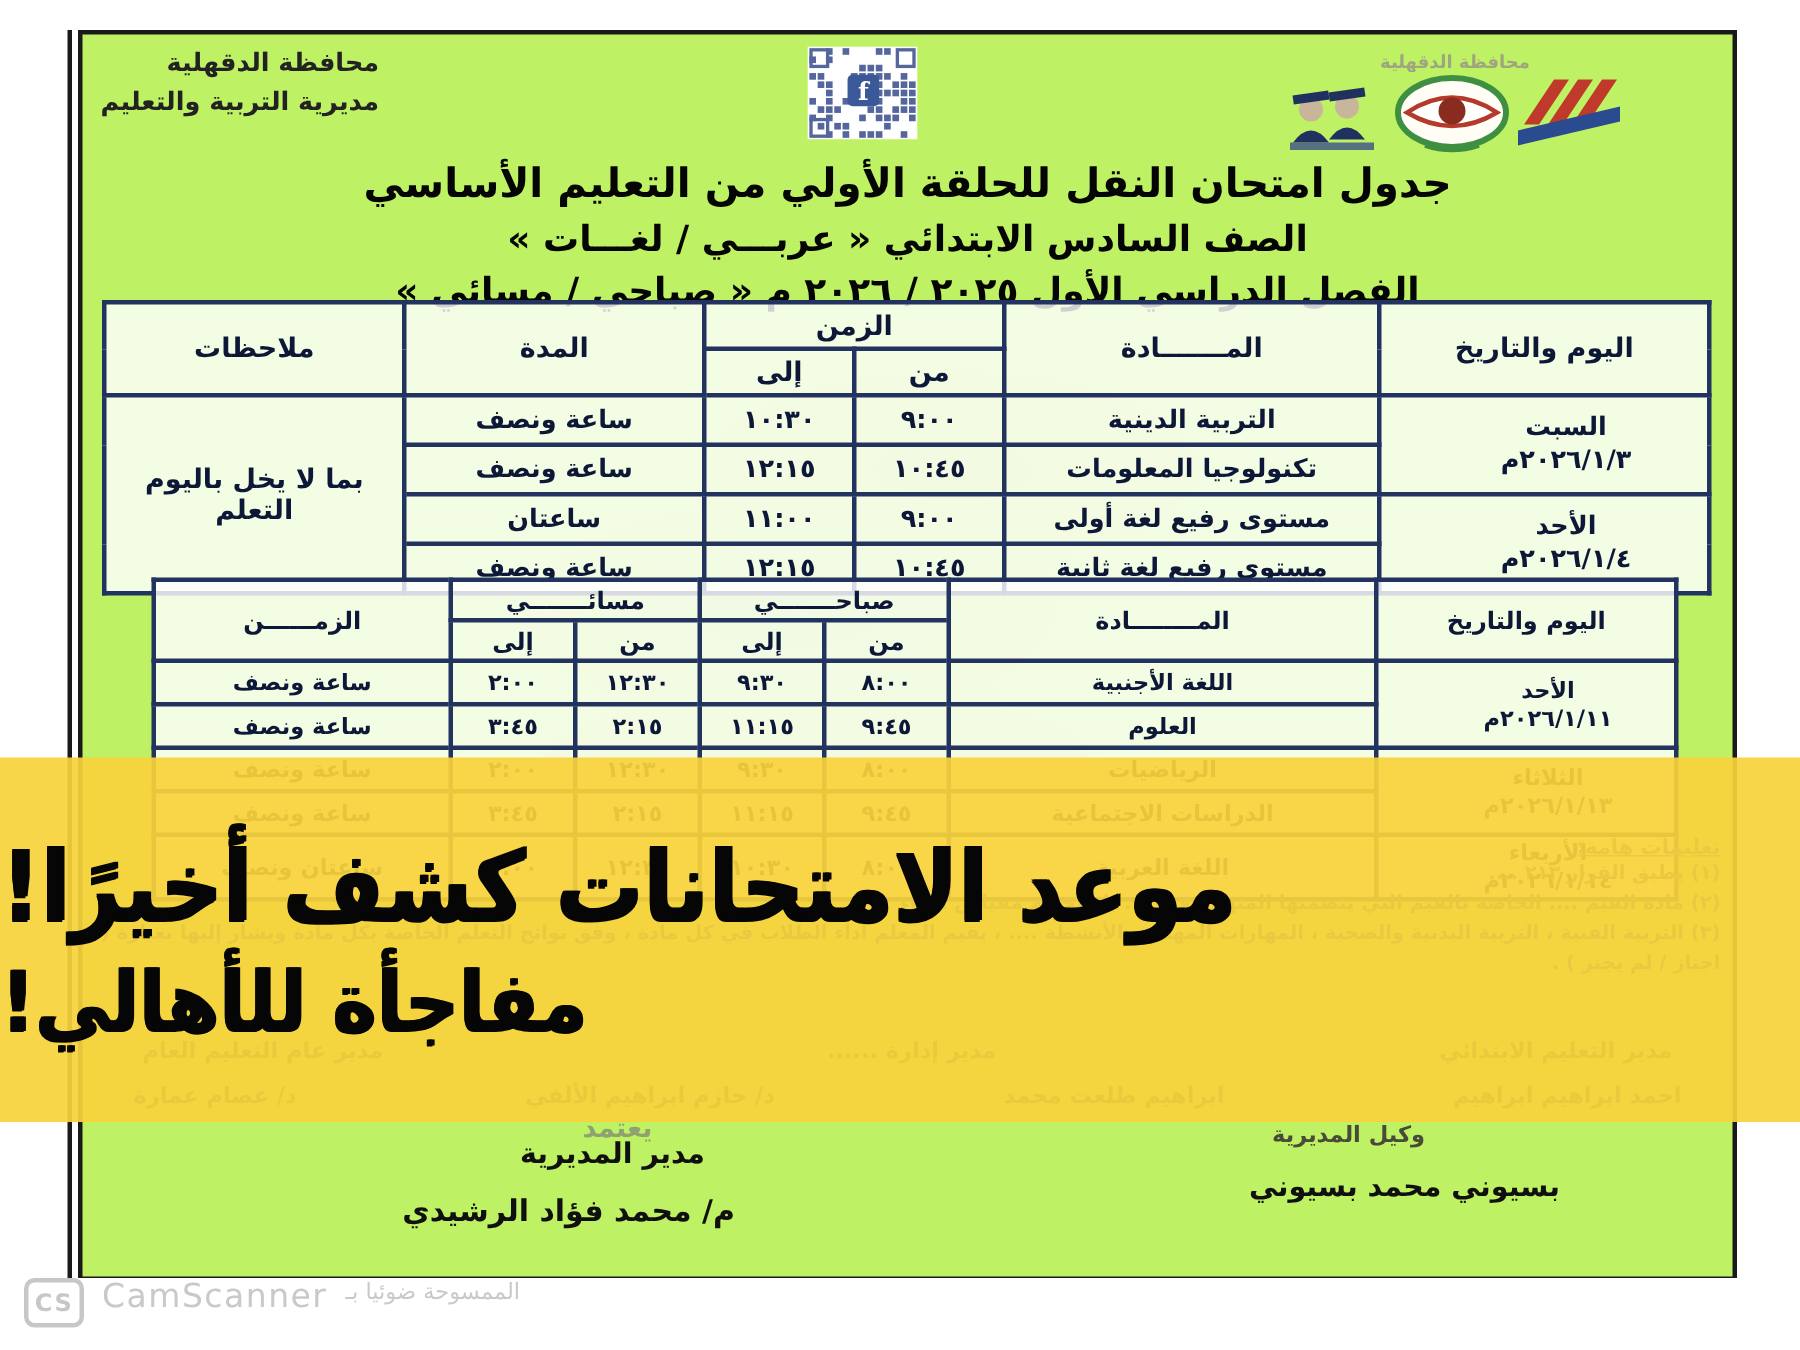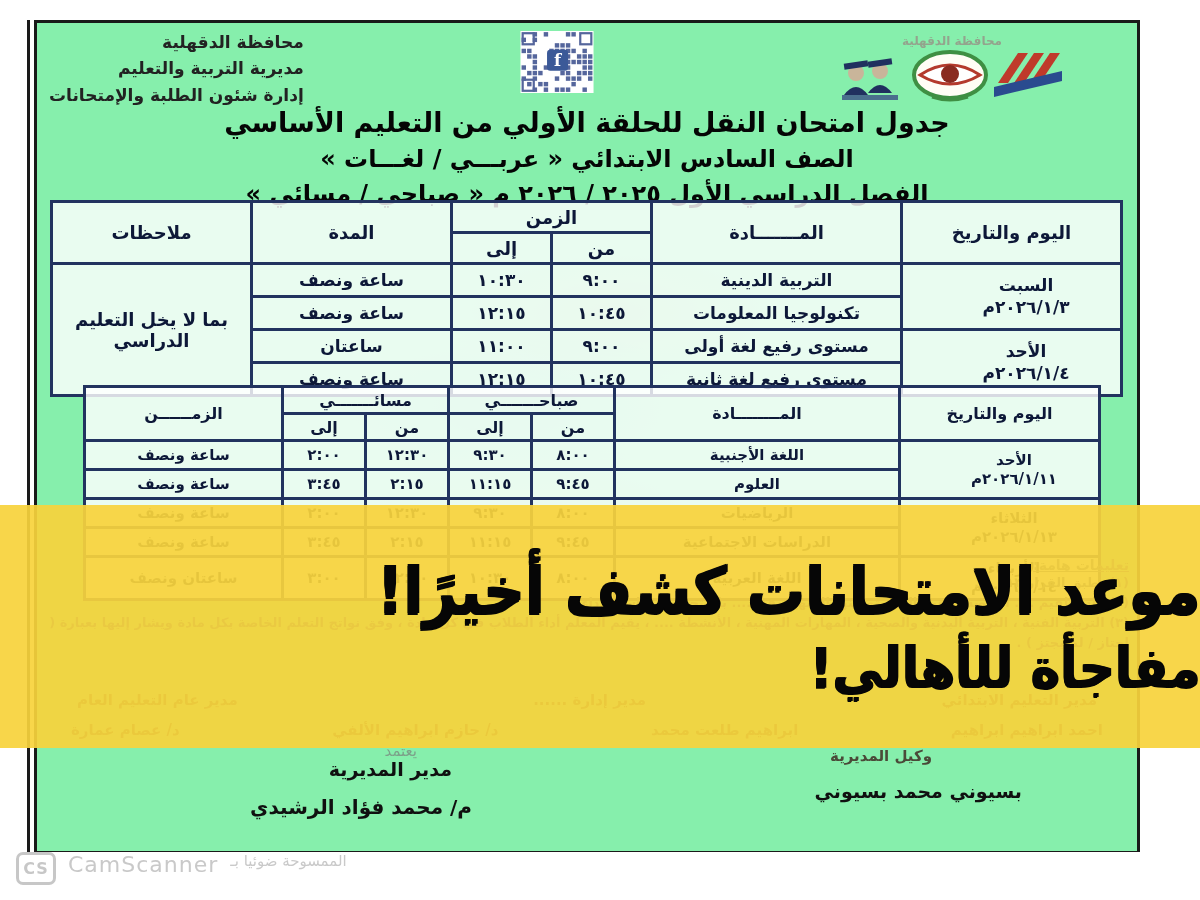--- a/index.html
+++ b/index.html
@@ -1,22 +1,22 @@
 <!DOCTYPE html>
 <html lang="ar"><head>
 <meta charset="utf-8">
 <style>
   html,body{margin:0;padding:0;}
   body{
     width:1200px;height:900px;position:relative;overflow:hidden;
     background:#ffffff;font-family:"DejaVu Sans",sans-serif;color:#111;
   }
   .doc{
-    position:absolute;left:34px;top:20px;width:1100px;height:828px;
-    background:#86efac;border:3px solid #1a1a1a;direction:rtl;
+    position:absolute;left:52px;top:20px;width:1100px;height:828px;
+    background:#bef264;border:3px solid #1a1a1a;direction:rtl;
   }
   .doc::after{content:"";position:absolute;top:-3px;bottom:-3px;left:-10px;width:3px;background:#1a1a1a;}
   
   .org-box{position:absolute;top:6px;left:12px;text-align:right;direction:rtl;right:auto;}
   .org-box div{font-size:17px;font-weight:bold;color:#222;line-height:1.55;}
   .logo{position:absolute;right:auto;left:785px;top:8px;width:260px;height:78px;}
   .qr{position:absolute;left:460px;top:8px;width:120px;height:62px;}
   
   .titles{position:absolute;top:84px;left:0;right:0;text-align:center;color:#050505;}
   .t1{font-size:27px;font-weight:bold;letter-spacing:0px;}
@@ -43,30 +43,30 @@
   .g2{top:300px;right:420px;width:420px;height:170px;background:radial-gradient(ellipse,rgba(45,85,165,0.10),transparent 70%);}
   .g3{top:420px;right:380px;width:460px;height:150px;background:radial-gradient(ellipse,rgba(190,60,50,0.08),transparent 70%);}
   
   .instructions{position:absolute;top:534px;right:8px;width:1080px;text-align:right;color:#3b4c7a;}
   .instructions .ititle{font-size:14px;font-weight:bold;text-decoration:underline;color:#44527e;}
   .instructions .item{font-size:13px;font-weight:bold;line-height:1.55;}
   
   .sig-titles{position:absolute;top:668px;right:0;left:0;display:flex;justify-content:space-between;padding:0 40px;font-size:15px;font-weight:bold;color:#4a4a38;}
   .sig-names{position:absolute;top:698px;right:0;left:0;display:flex;justify-content:space-between;padding:0 34px;font-size:15px;font-weight:bold;color:#4a4a38;}
   .sig-deputy{position:absolute;top:724px;right:205px;font-size:15px;font-weight:bold;color:#4a4a38;}
-  .sig-approve{position:absolute;top:719px;right:720px;font-size:15px;font-weight:normal;color:#777;opacity:.65;}
+  .sig-approve{position:absolute;top:719px;right:720px;font-size:18px;font-weight:bold;color:#777;opacity:.65;}
   
   .dir-name{position:absolute;top:733px;right:115px;font-size:19px;font-weight:bold;color:#101010;margin-top:24px;}
   .dir-title{position:absolute;top:735px;right:685px;font-size:19px;font-weight:bold;color:#101010;}
   .eng-name{position:absolute;top:772px;right:665px;font-size:20px;font-weight:bold;color:#101010;}
   
   .banner{
     position:absolute;left:0;top:505px;width:1200px;height:243px;z-index:5;
     background:rgba(247,211,60,0.93);
-    display:flex;flex-direction:column;align-items:flex-start;justify-content:center;
+    display:flex;flex-direction:column;align-items:flex-end;justify-content:center;
     direction:rtl;
   }
   .banner .b1{
     font-size:58px;font-weight:bold;color:#060606;letter-spacing:-1px;
     text-shadow:1.5px 0 0 #060606,0 1px 0 #060606;transform:scaleY(1.12);
   }
   .banner .b2{
     font-size:50px;font-weight:bold;color:#060606;margin-top:14px;letter-spacing:-1px;
     text-shadow:1.5px 0 0 #060606,0 1px 0 #060606;transform:scaleY(1.12);
   }
@@ -83,21 +83,20 @@
   .cs-arabic{font-size:15px;color:#c9c9c9;}
 </style>
 </head>
 <body>
 
 <div class="doc">
 
   <div class="org-box">
     <div>محافظة الدقهلية</div>
     <div>مديرية التربية والتعليم</div>
-    <div>إدارة شئون الطلبة والإمتحانات</div>
   </div>
 
   <div class="logo">
     <svg width="260" height="78" viewBox="0 0 260 78">
       <text x="130" y="14" font-size="12" fill="#979286" text-anchor="middle" font-weight="bold" opacity="0.8">محافظة الدقهلية</text>
 
       <circle cx="34" cy="42" r="8" fill="#c9b59a"></circle>
       <rect x="22" y="31" width="24" height="6" fill="#20305f" transform="rotate(-8 34 34)"></rect>
       <path d="M22 64 Q34 48 46 64 Z" fill="#20305f"></path>
       <circle cx="58" cy="40" r="8" fill="#c9b59a"></circle>
@@ -226,21 +225,21 @@
     </tr>
     <tr>
       <td rowspan="2" class="daycell">
         <span class="d">السبت</span>
         <span class="d">٢٠٢٦/١/٣م</span>
       </td>
       <td class="subj">التربية الدينية</td>
       <td>٩:٠٠</td>
       <td>١٠:٣٠</td>
       <td>ساعة ونصف</td>
-      <td rowspan="4" style="font-size:18px;">بما لا يخل التعليم الدراسي</td>
+      <td rowspan="4" style="font-size:18px;">بما لا يخل باليوم التعلم</td>
     </tr>
     <tr>
       <td class="subj">تكنولوجيا المعلومات</td>
       <td>١٠:٤٥</td>
       <td>١٢:١٥</td>
       <td>ساعة ونصف</td>
     </tr>
     <tr>
       <td rowspan="2" class="daycell">
         <span class="d">الأحد</span>

